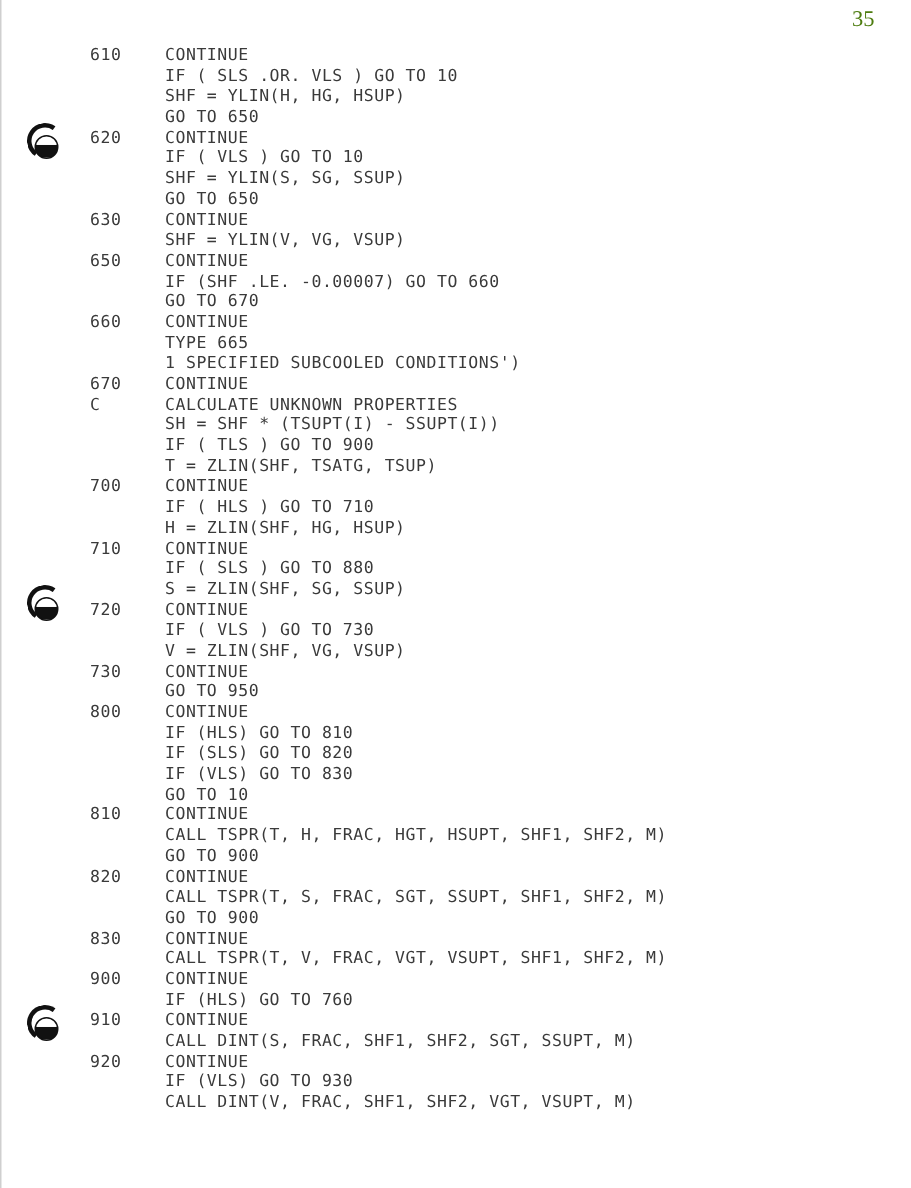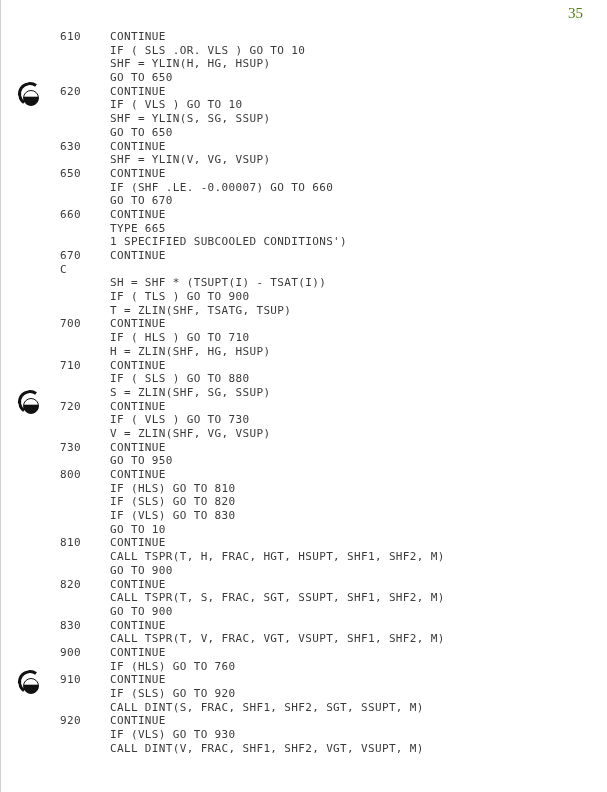--- a/index.html
+++ b/index.html
@@ -64,22 +64,22 @@
     <div class="line"><span class="label"></span><span class="stmt">GO TO 650</span></div>
     <div class="line"><span class="label">630</span><span class="stmt">CONTINUE</span></div>
     <div class="line"><span class="label"></span><span class="stmt">SHF = YLIN(V, VG, VSUP)</span></div>
     <div class="line"><span class="label">650</span><span class="stmt">CONTINUE</span></div>
     <div class="line"><span class="label"></span><span class="stmt">IF (SHF .LE. -0.00007) GO TO 660</span></div>
     <div class="line"><span class="label"></span><span class="stmt">GO TO 670</span></div>
     <div class="line"><span class="label">660</span><span class="stmt">CONTINUE</span></div>
     <div class="line"><span class="label"></span><span class="stmt">TYPE 665</span></div>
     <div class="line"><span class="label"></span><span class="stmt">1 SPECIFIED SUBCOOLED CONDITIONS')</span></div>
     <div class="line"><span class="label">670</span><span class="stmt">CONTINUE</span></div>
-    <div class="line"><span class="label">C</span></div>
-    <div class="line"><span class="label"></span><span class="stmt">SH = SHF * (TSUPT(I) - TSAT(I))</span></div>
+    <div class="line"><span class="label">C</span><span class="stmt">CALCULATE UNKNOWN PROPERTIES</span></div>
+    <div class="line"><span class="label"></span><span class="stmt">SH = SHF * (TSUPT(I) - SSUPT(I))</span></div>
     <div class="line"><span class="label"></span><span class="stmt">IF ( TLS ) GO TO 900</span></div>
     <div class="line"><span class="label"></span><span class="stmt">T = ZLIN(SHF, TSATG, TSUP)</span></div>
     <div class="line"><span class="label">700</span><span class="stmt">CONTINUE</span></div>
     <div class="line"><span class="label"></span><span class="stmt">IF ( HLS ) GO TO 710</span></div>
     <div class="line"><span class="label"></span><span class="stmt">H = ZLIN(SHF, HG, HSUP)</span></div>
     <div class="line"><span class="label">710</span><span class="stmt">CONTINUE</span></div>
     <div class="line"><span class="label"></span><span class="stmt">IF ( SLS ) GO TO 880</span></div>
     <div class="line"><span class="label"></span><span class="stmt">S = ZLIN(SHF, SG, SSUP)</span></div>
     <div class="line"><span class="label">720</span><span class="stmt">CONTINUE</span></div>
     <div class="line"><span class="label"></span><span class="stmt">IF ( VLS ) GO TO 730</span></div>
@@ -95,18 +95,17 @@
     <div class="line"><span class="label"></span><span class="stmt">CALL TSPR(T, H, FRAC, HGT, HSUPT, SHF1, SHF2, M)</span></div>
     <div class="line"><span class="label"></span><span class="stmt">GO TO 900</span></div>
     <div class="line"><span class="label">820</span><span class="stmt">CONTINUE</span></div>
     <div class="line"><span class="label"></span><span class="stmt">CALL TSPR(T, S, FRAC, SGT, SSUPT, SHF1, SHF2, M)</span></div>
     <div class="line"><span class="label"></span><span class="stmt">GO TO 900</span></div>
     <div class="line"><span class="label">830</span><span class="stmt">CONTINUE</span></div>
     <div class="line"><span class="label"></span><span class="stmt">CALL TSPR(T, V, FRAC, VGT, VSUPT, SHF1, SHF2, M)</span></div>
     <div class="line"><span class="label">900</span><span class="stmt">CONTINUE</span></div>
     <div class="line"><span class="label"></span><span class="stmt">IF (HLS) GO TO 760</span></div>
     <div class="line"><span class="label">910</span><span class="stmt">CONTINUE</span></div>
-    <div class="line"><span class="label"></span><span class="stmt">IF (SLS) GO TO 920</span></div>
     <div class="line"><span class="label"></span><span class="stmt">CALL DINT(S, FRAC, SHF1, SHF2, SGT, SSUPT, M)</span></div>
     <div class="line"><span class="label">920</span><span class="stmt">CONTINUE</span></div>
     <div class="line"><span class="label"></span><span class="stmt">IF (VLS) GO TO 930</span></div>
     <div class="line"><span class="label"></span><span class="stmt">CALL DINT(V, FRAC, SHF1, SHF2, VGT, VSUPT, M)</span></div>
   </div>
 
 </body></html>

